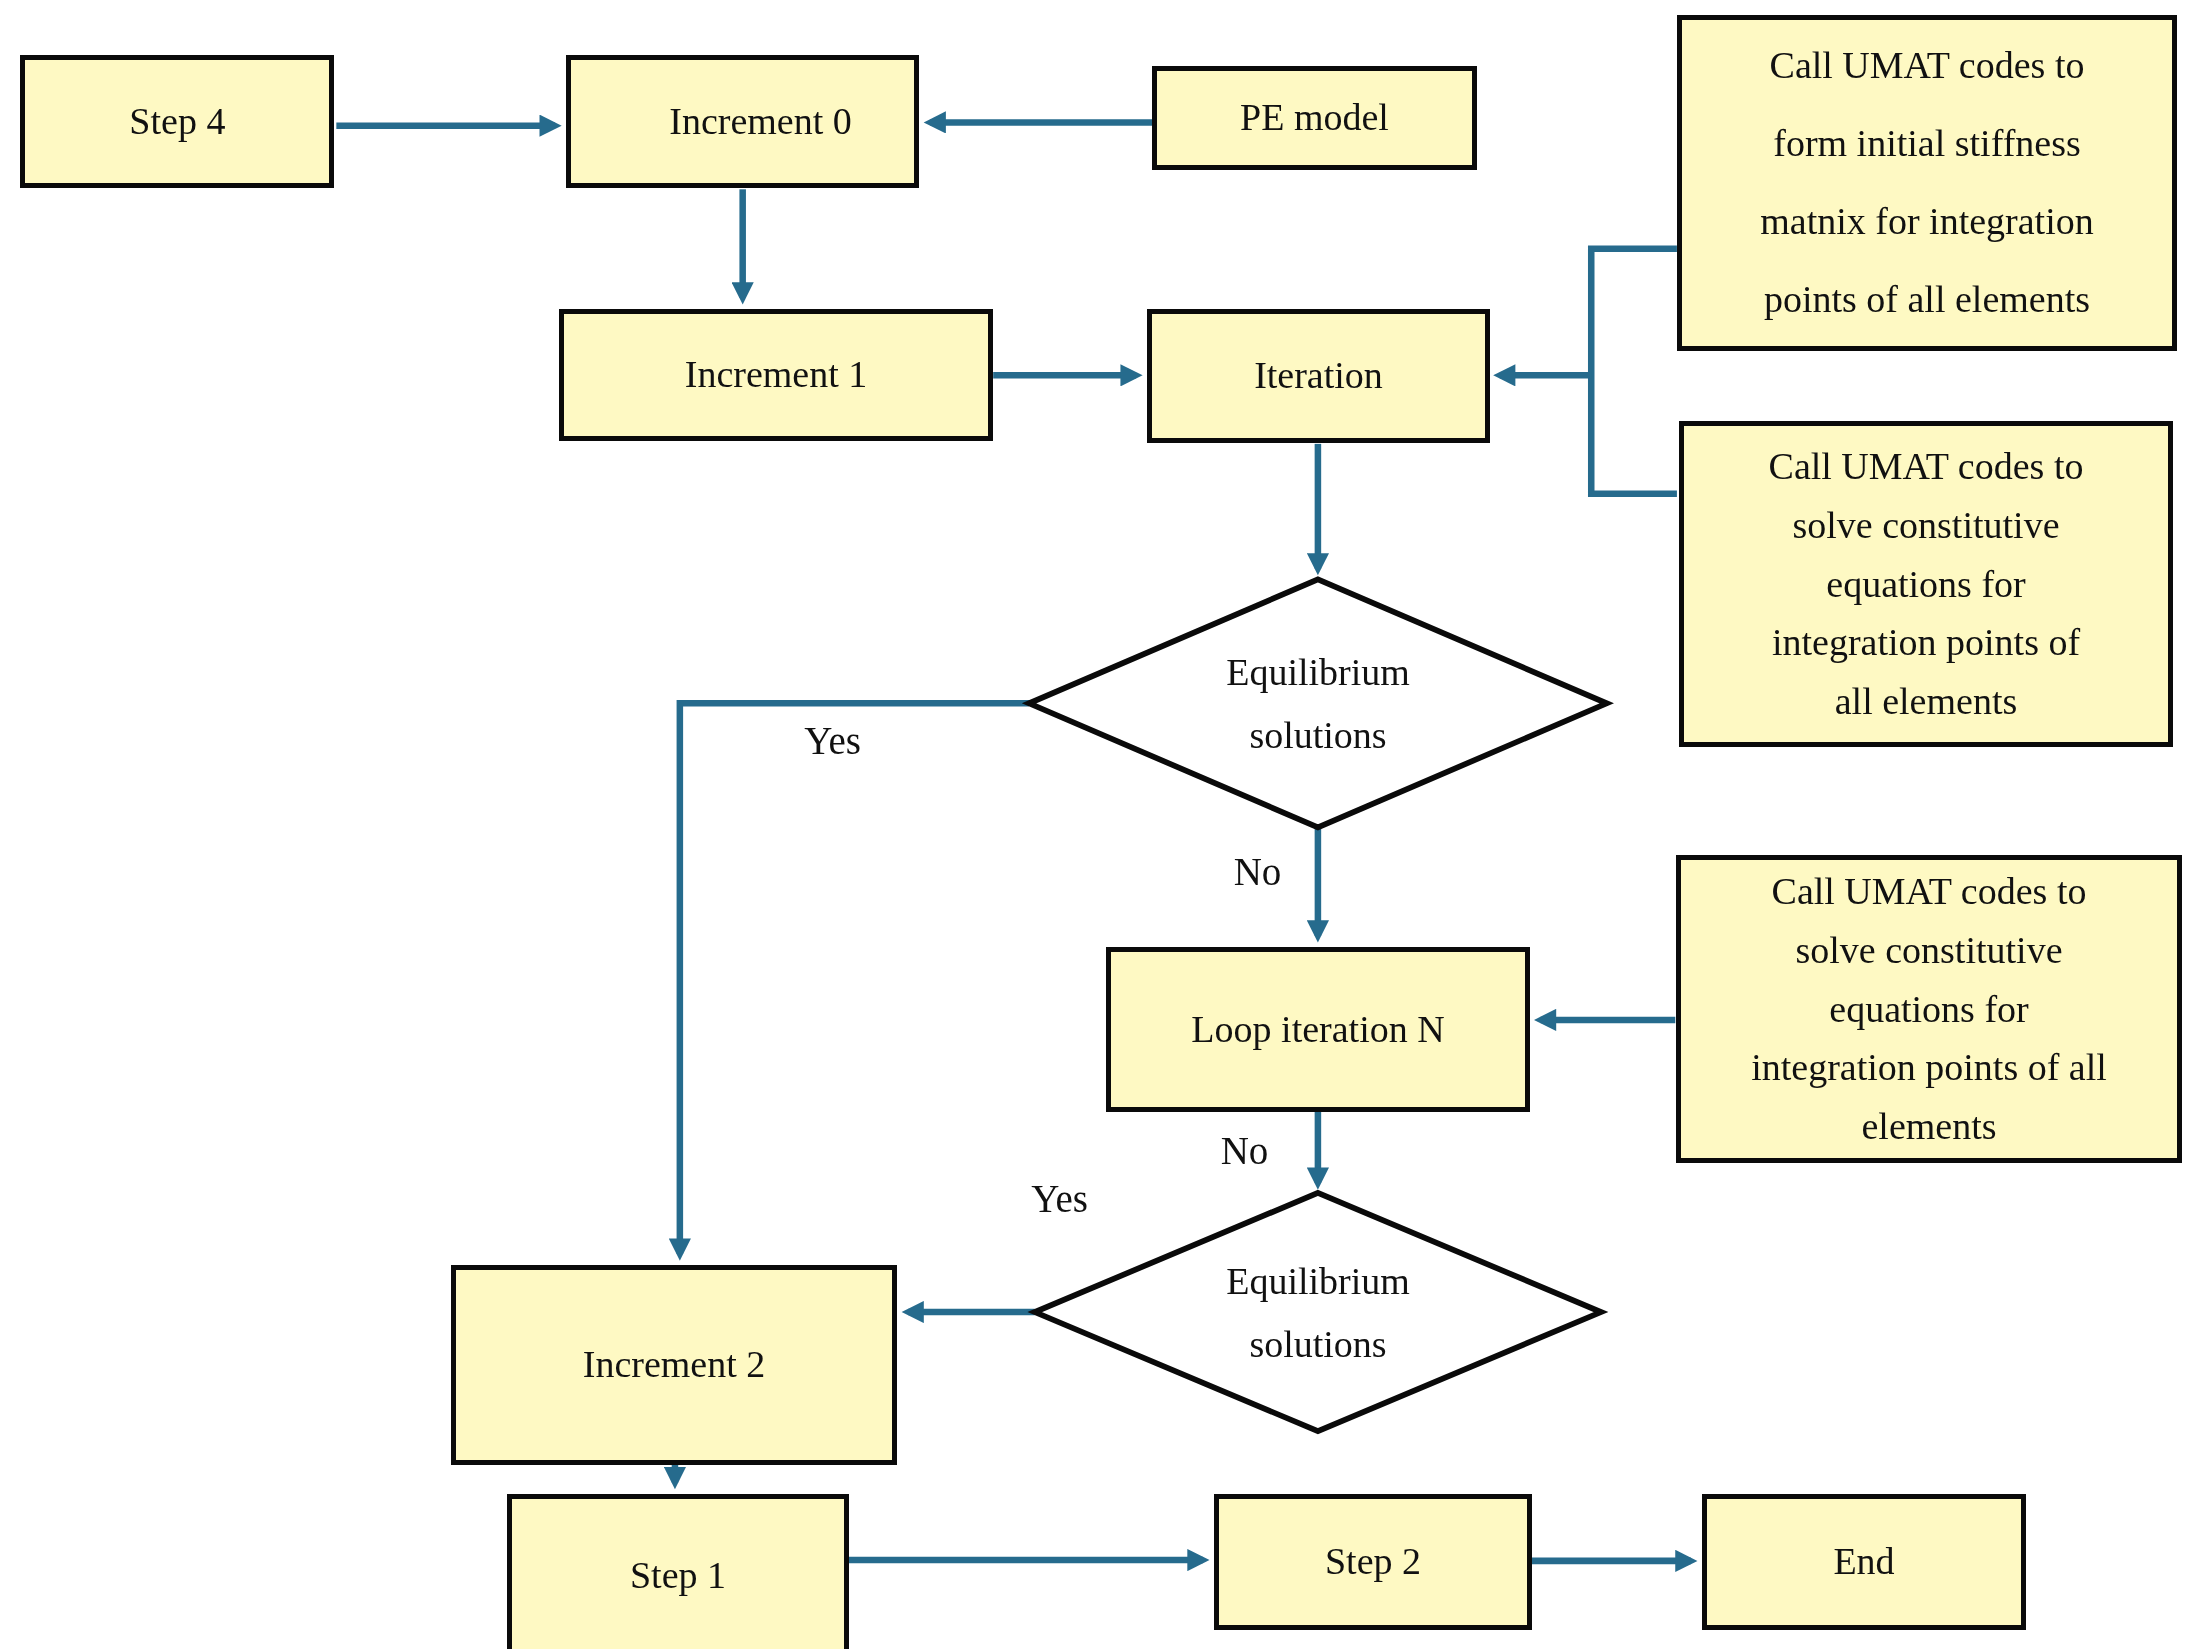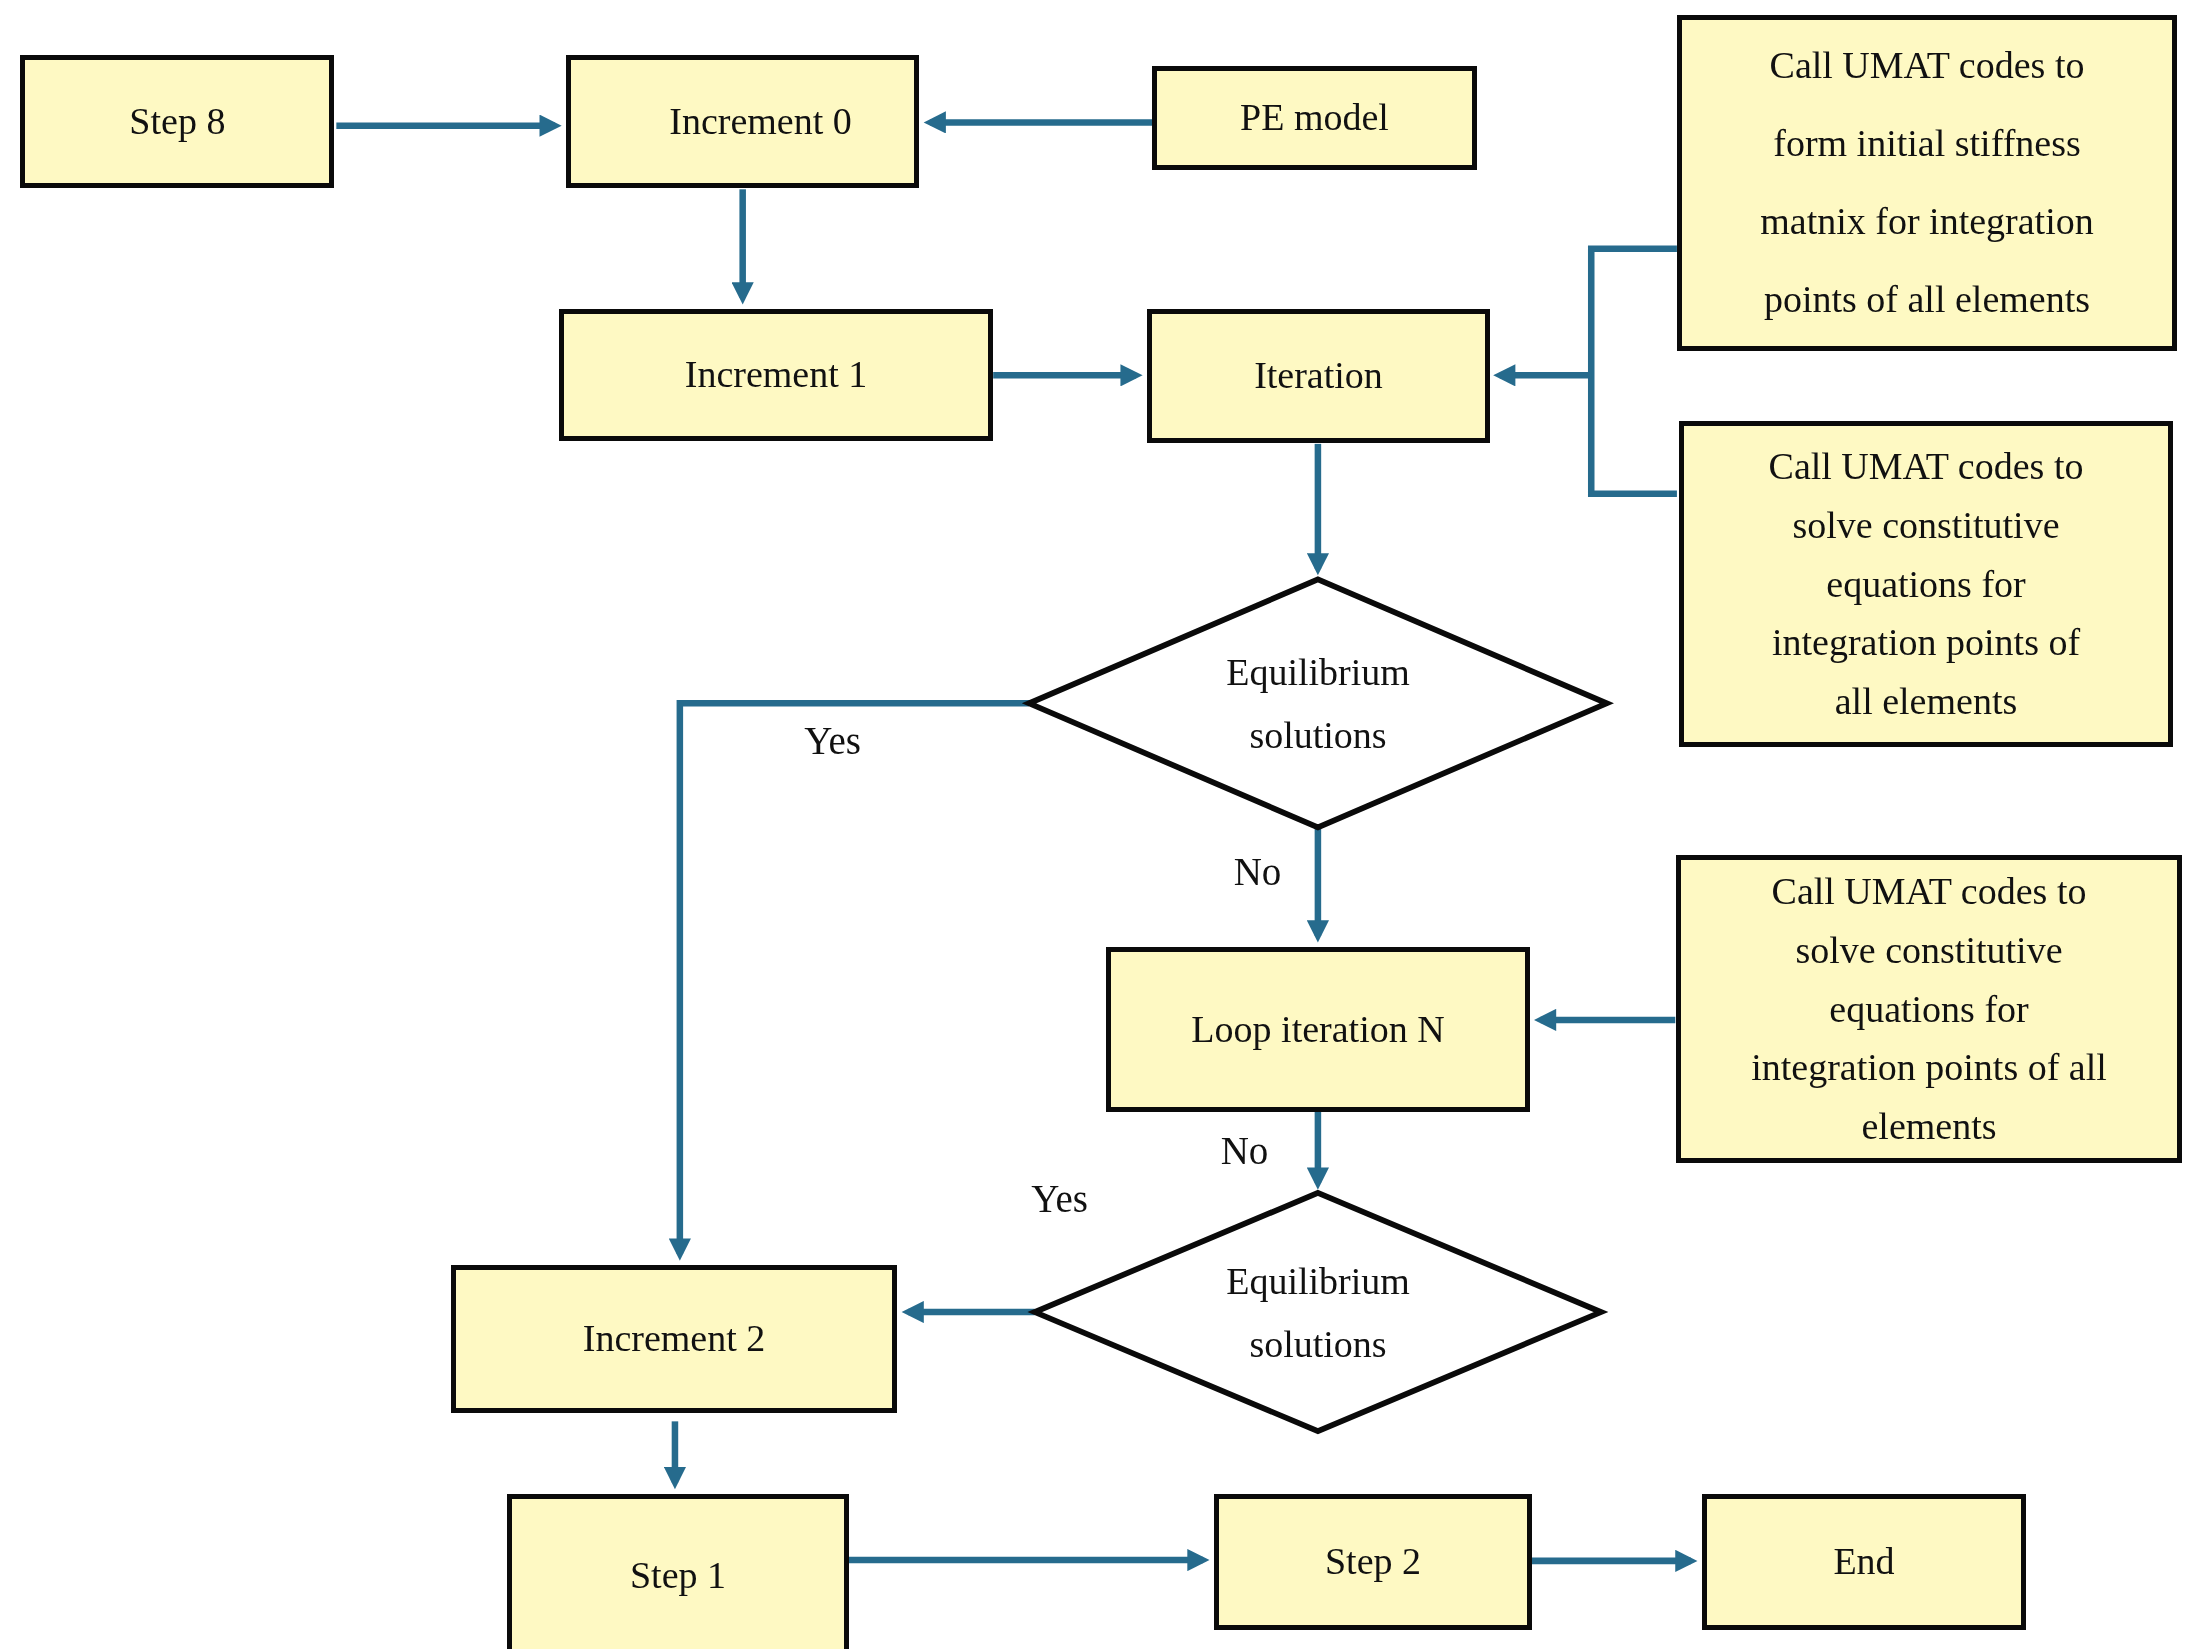--- a/index.html
+++ b/index.html
@@ -44,21 +44,21 @@
   
   .n-step0      {left:20.4px;   top:55px;   width:314px; height:133px;}
   .n-increment0 {left:566px;  top:55px;   width:353px; height:133px;padding-left:36px;}
   .n-pe-model   {left:1152px; top:66px;   width:325px; height:104px;}
   .n-umat1      {left:1677px; top:14.7px;   width:500px; height:336px;}
   .n-increment1 {left:559px;  top:309px;  width:434px; height:132px;}
   .n-iteration  {left:1147px; top:309px;  width:343px; height:134px;}
   .n-umat2      {left:1679px; top:421px;  width:494px; height:326px;}
   .n-loop       {left:1106px; top:947px; width:424px; height:165px;}
   .n-umat3      {left:1676px; top:855px; width:506px; height:308px;}
-  .n-increment2 {left:451px;  top:1265px; width:446px; height:148px;}
+  .n-increment2 {left:451px;  top:1265px; width:446px; height:200px;}
   .n-step1      {left:507px;  top:1494px; width:342px; height:164px;}
   .n-step2      {left:1214px; top:1494px; width:318px; height:136px;}
   .n-end        {left:1702px; top:1494px; width:324px; height:136px;}
   .dl-1{left:1155px;top:622px; width:326px;height:163px;}
   .dl-2{left:1155px;top:1231px;width:326px;height:163px;}
   .l-yes1{left:767px; top:712px;}
   .l-no1 {left:1192px;top:843px;}
   .l-yes2{left:994px;top:1170px;}
   .l-no2 {left:1179px;top:1122px;}
 </style>
@@ -92,21 +92,21 @@
       <path class="edge" d="M1877,1913 L2072,1913" marker-end="url(#arrowhead)"></path>
     </g>
 
     <g>
       <polygon class="decision" points="1615,710 1969,862 1615,1014 1261,862"></polygon>
       <polygon class="decision" points="1615,1462 1962,1608 1615,1754 1268,1608"></polygon>
     </g>
   </svg>
 
   <div class="node n-step0">
-    <span>Step 8</span>
+    <span>Step 4</span>
   </div>
 
   <div class="node n-increment0">
     <span>Increment 0</span>
   </div>
 
   <div class="node n-pe-model">
     <span>PE model</span>
   </div>
 

